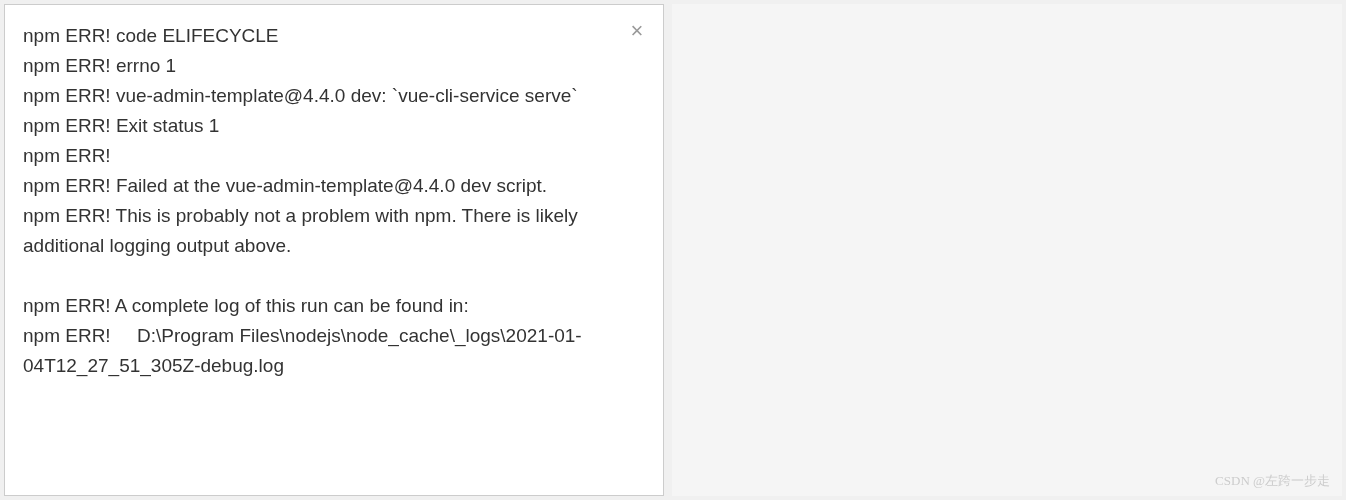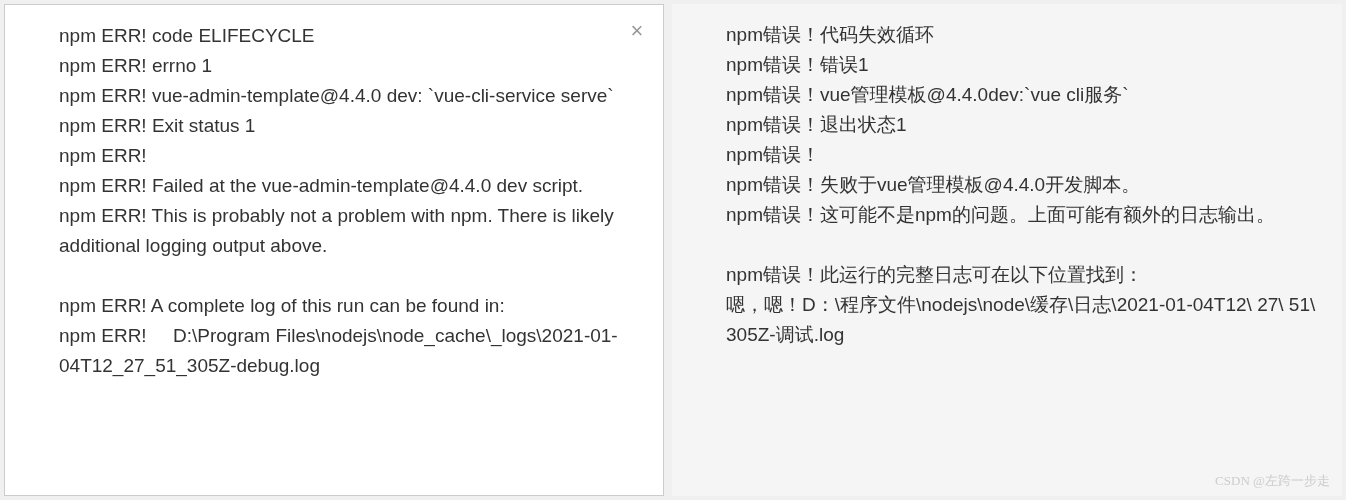--- a/index.html
+++ b/index.html
@@ -45,21 +45,20 @@
       font-size: 22px;
       line-height: 24px;
       text-align: center;
     }
     .log-text {
       font-size: 19px;
       line-height: 30px;
       color: #333;
       white-space: pre-wrap;
       word-break: break-word;
-      margin-left: 36px;
     }
     .panel-right .log-text {
       color: #333;
     }
     .watermark {
       position: absolute;
       bottom: 6px;
       right: 12px;
       font-size: 13px;
       color: #ccc;
@@ -78,25 +77,15 @@
 npm ERR! vue-admin-template@4.4.0 dev: `vue-cli-service serve`
 npm ERR! Exit status 1
 npm ERR!
 npm ERR! Failed at the vue-admin-template@4.4.0 dev script.
 npm ERR! This is probably not a problem with npm. There is likely additional logging output above.
 
 npm ERR! A complete log of this run can be found in:
 npm ERR!     D:\Program Files\nodejs\node_cache\_logs\2021-01-04T12_27_51_305Z-debug.log</div>
   </div>
   <div class="panel panel-right">
-    <div class="log-text" id="right-text">npm错误！代码失效循环
-npm错误！错误1
-npm错误！vue管理模板@4.4.0dev:`vue cli服务`
-npm错误！退出状态1
-npm错误！
-npm错误！失败于vue管理模板@4.4.0开发脚本。
-npm错误！这可能不是npm的问题。上面可能有额外的日志输出。
-
-npm错误！此运行的完整日志可在以下位置找到：
-嗯，嗯！D：\程序文件\nodejs\node\缓存\日志\2021-01-04T12\ 27\ 51\ 305Z-调试.log</div>
     <div class="watermark">CSDN @左跨一步走</div>
   </div>
 </div>
 
 </body></html>

